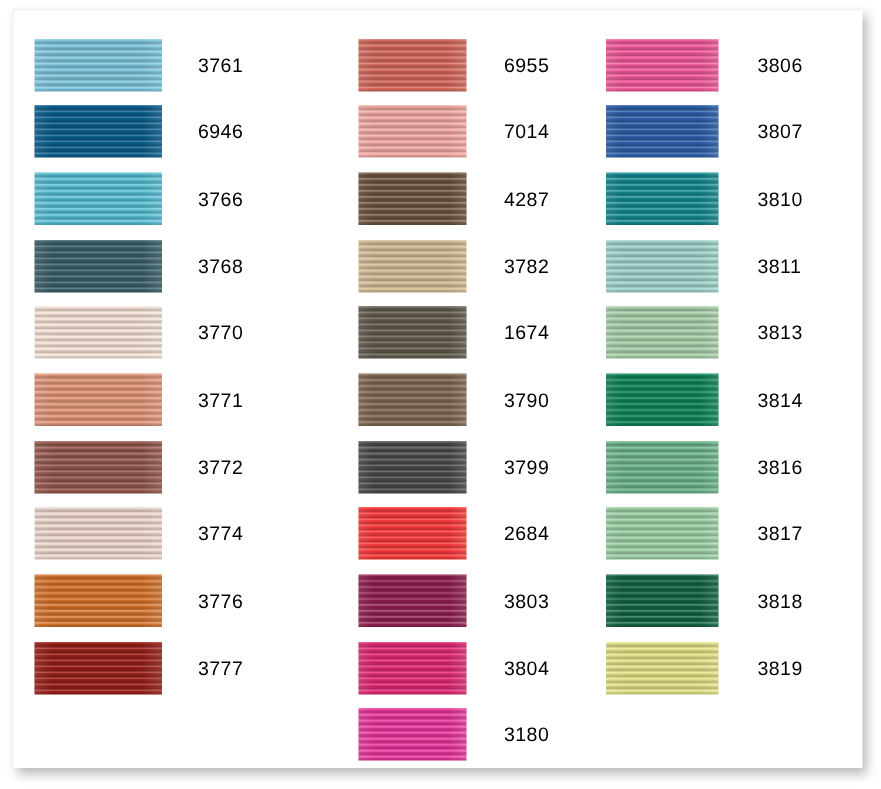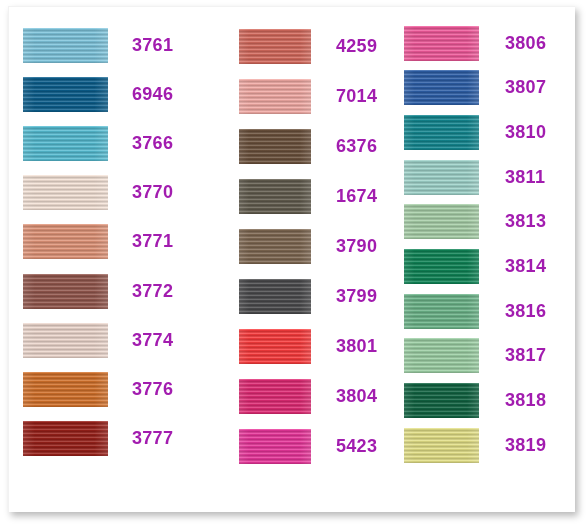--- a/index.html
+++ b/index.html
@@ -90,23 +90,23 @@
     background-image: linear-gradient(
       to right,
       rgba(255,255,255,0.10) 0%,
       rgba(255,255,255,0.00) 14%,
       rgba(255,255,255,0.00) 84%,
       rgba(255,255,255,0.13) 100%
     );
   }
 
   .code {
-    font-size: 18px;
-    font-weight: bold;
-    color: #a21caf;
+    font-size: 13px;
+    font-weight: normal;
+    color: #000000;
     letter-spacing: 0.3px;
     white-space: nowrap;
   }
   .col-0 .code { margin-left: 24px; }
   .col-1 .code { margin-left: 25px; }
   .col-2 .code { margin-left: 26px; }
 
   .floss-row.empty .swatch { visibility: hidden; }
   .floss-row.empty .code { visibility: hidden; }
 </style>
@@ -132,20 +132,27 @@
             <div class="code">6946</div>
           </div>
           <div class="floss-row">
             <div class="swatch" style="background: rgb(85, 188, 210);">
               <div class="threads"></div>
               <div class="sheen"></div>
             </div>
             <div class="code">3766</div>
           </div>
           <div class="floss-row">
+            <div class="swatch" style="background: rgb(60, 96, 104);">
+              <div class="threads"></div>
+              <div class="sheen"></div>
+            </div>
+            <div class="code">3768</div>
+          </div>
+          <div class="floss-row">
             <div class="swatch" style="background: rgb(244, 226, 214);">
               <div class="threads"></div>
               <div class="sheen"></div>
             </div>
             <div class="code">3770</div>
           </div>
           <div class="floss-row">
             <div class="swatch" style="background: rgb(224, 148, 120);">
               <div class="threads"></div>
               <div class="sheen"></div>
@@ -184,35 +191,42 @@
             <div class="swatch"></div>
             <div class="code"></div>
           </div>
         </div>
         <div class="color-column col-1">
           <div class="floss-row">
             <div class="swatch" style="background: rgb(212, 105, 92);">
               <div class="threads"></div>
               <div class="sheen"></div>
             </div>
-            <div class="code">4259</div>
+            <div class="code">6955</div>
           </div>
           <div class="floss-row">
             <div class="swatch" style="background: rgb(242, 170, 164);">
               <div class="threads"></div>
               <div class="sheen"></div>
             </div>
             <div class="code">7014</div>
           </div>
           <div class="floss-row">
             <div class="swatch" style="background: rgb(107, 81, 60);">
               <div class="threads"></div>
               <div class="sheen"></div>
             </div>
-            <div class="code">6376</div>
+            <div class="code">4287</div>
+          </div>
+          <div class="floss-row">
+            <div class="swatch" style="background: rgb(211, 187, 149);">
+              <div class="threads"></div>
+              <div class="sheen"></div>
+            </div>
+            <div class="code">3782</div>
           </div>
           <div class="floss-row">
             <div class="swatch" style="background: rgb(98, 92, 78);">
               <div class="threads"></div>
               <div class="sheen"></div>
             </div>
             <div class="code">1674</div>
           </div>
           <div class="floss-row">
             <div class="swatch" style="background: rgb(126, 103, 81);">
@@ -226,35 +240,42 @@
               <div class="threads"></div>
               <div class="sheen"></div>
             </div>
             <div class="code">3799</div>
           </div>
           <div class="floss-row">
             <div class="swatch" style="background: rgb(249, 58, 60);">
               <div class="threads"></div>
               <div class="sheen"></div>
             </div>
-            <div class="code">3801</div>
+            <div class="code">2684</div>
+          </div>
+          <div class="floss-row">
+            <div class="swatch" style="background: rgb(143, 31, 78);">
+              <div class="threads"></div>
+              <div class="sheen"></div>
+            </div>
+            <div class="code">3803</div>
           </div>
           <div class="floss-row">
             <div class="swatch" style="background: rgb(224, 42, 116);">
               <div class="threads"></div>
               <div class="sheen"></div>
             </div>
             <div class="code">3804</div>
           </div>
           <div class="floss-row">
             <div class="swatch" style="background: rgb(232, 53, 154);">
               <div class="threads"></div>
               <div class="sheen"></div>
             </div>
-            <div class="code">5423</div>
+            <div class="code">3180</div>
           </div>
         </div>
         <div class="color-column col-2">
           <div class="floss-row">
             <div class="swatch" style="background: rgb(240, 89, 154);">
               <div class="threads"></div>
               <div class="sheen"></div>
             </div>
             <div class="code">3806</div>
           </div>

